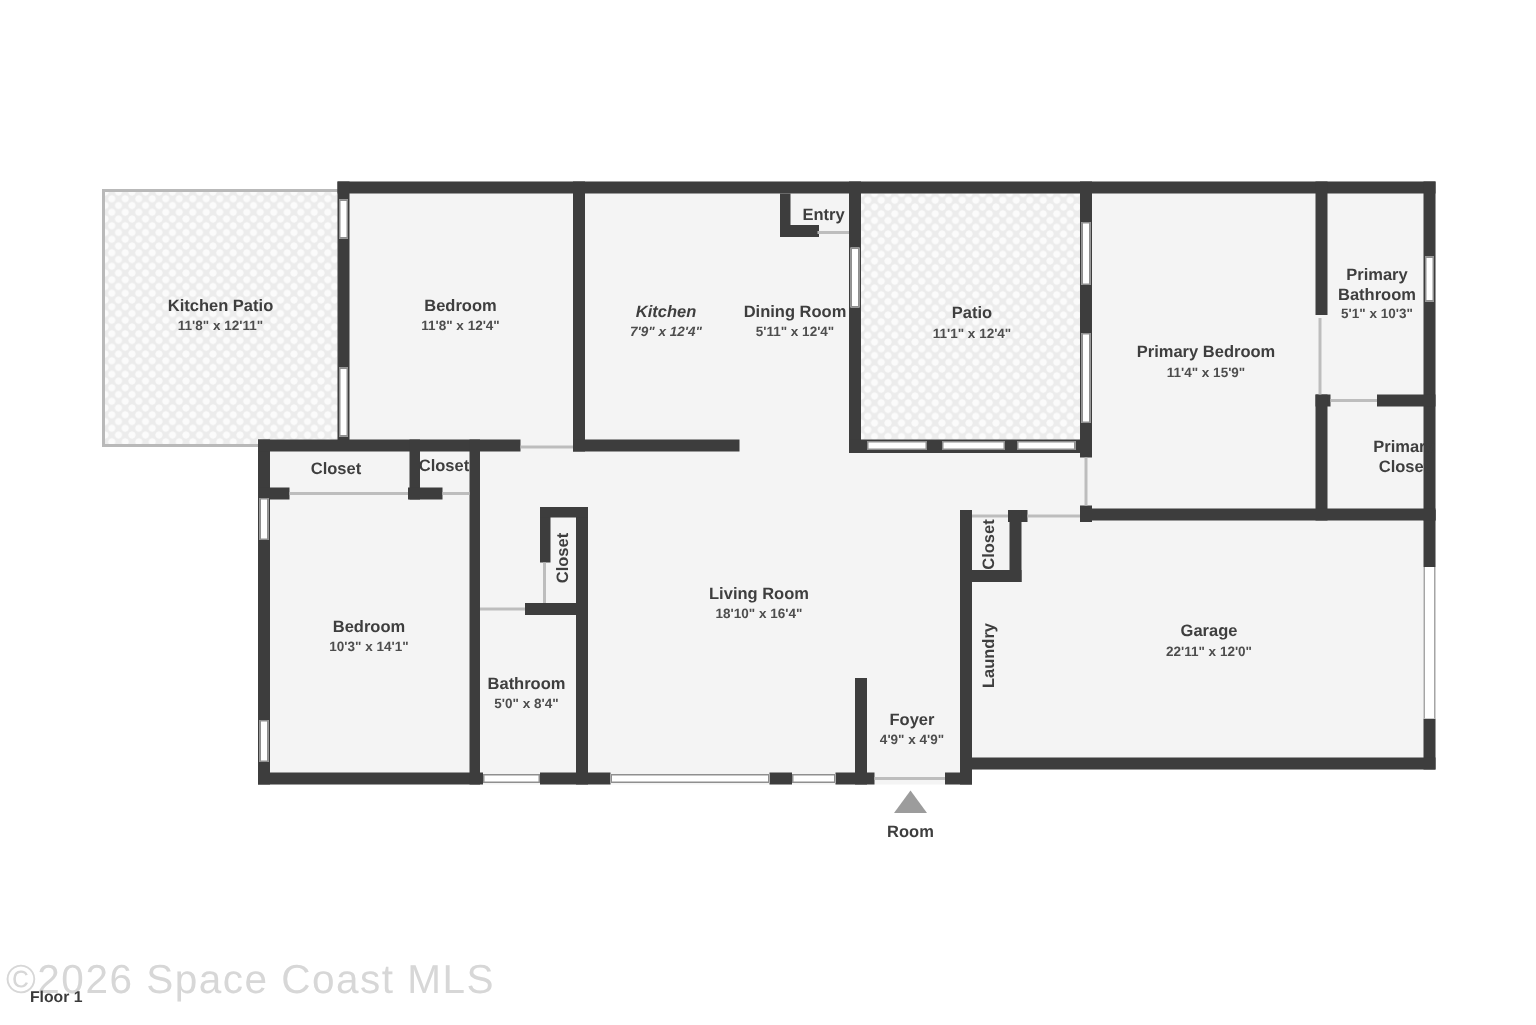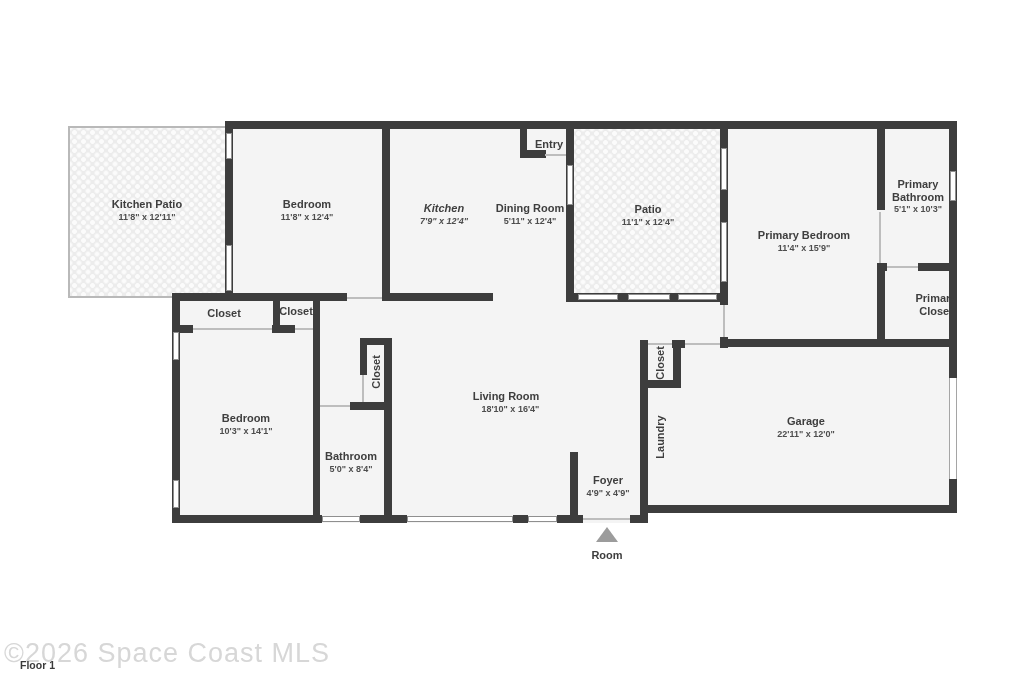--- a/index.html
+++ b/index.html
@@ -163,21 +163,21 @@
           <div class="name">Bedroom</div>
           <div class="dims">10'3" x 14'1"</div>
         </div>
         <div class="room-label vertical" style="left: 376px; top: 372px;">
           <div class="name">Closet</div>
         </div>
         <div class="room-label" style="left: 351px; top: 462px;">
           <div class="name">Bathroom</div>
           <div class="dims">5'0" x 8'4"</div>
         </div>
-        <div class="room-label" style="left: 506px; top: 402px; text-align: right;">
+        <div class="room-label" style="left: 506px; top: 402px;">
           <div class="name">Living Room</div>
           <div class="dims">18'10" x 16'4"</div>
         </div>
         <div class="room-label vertical" style="left: 660px; top: 363px;">
           <div class="name">Closet</div>
         </div>
         <div class="room-label vertical" style="left: 660px; top: 437px;">
           <div class="name">Laundry</div>
         </div>
         <div class="room-label" style="left: 608px; top: 486px;">

